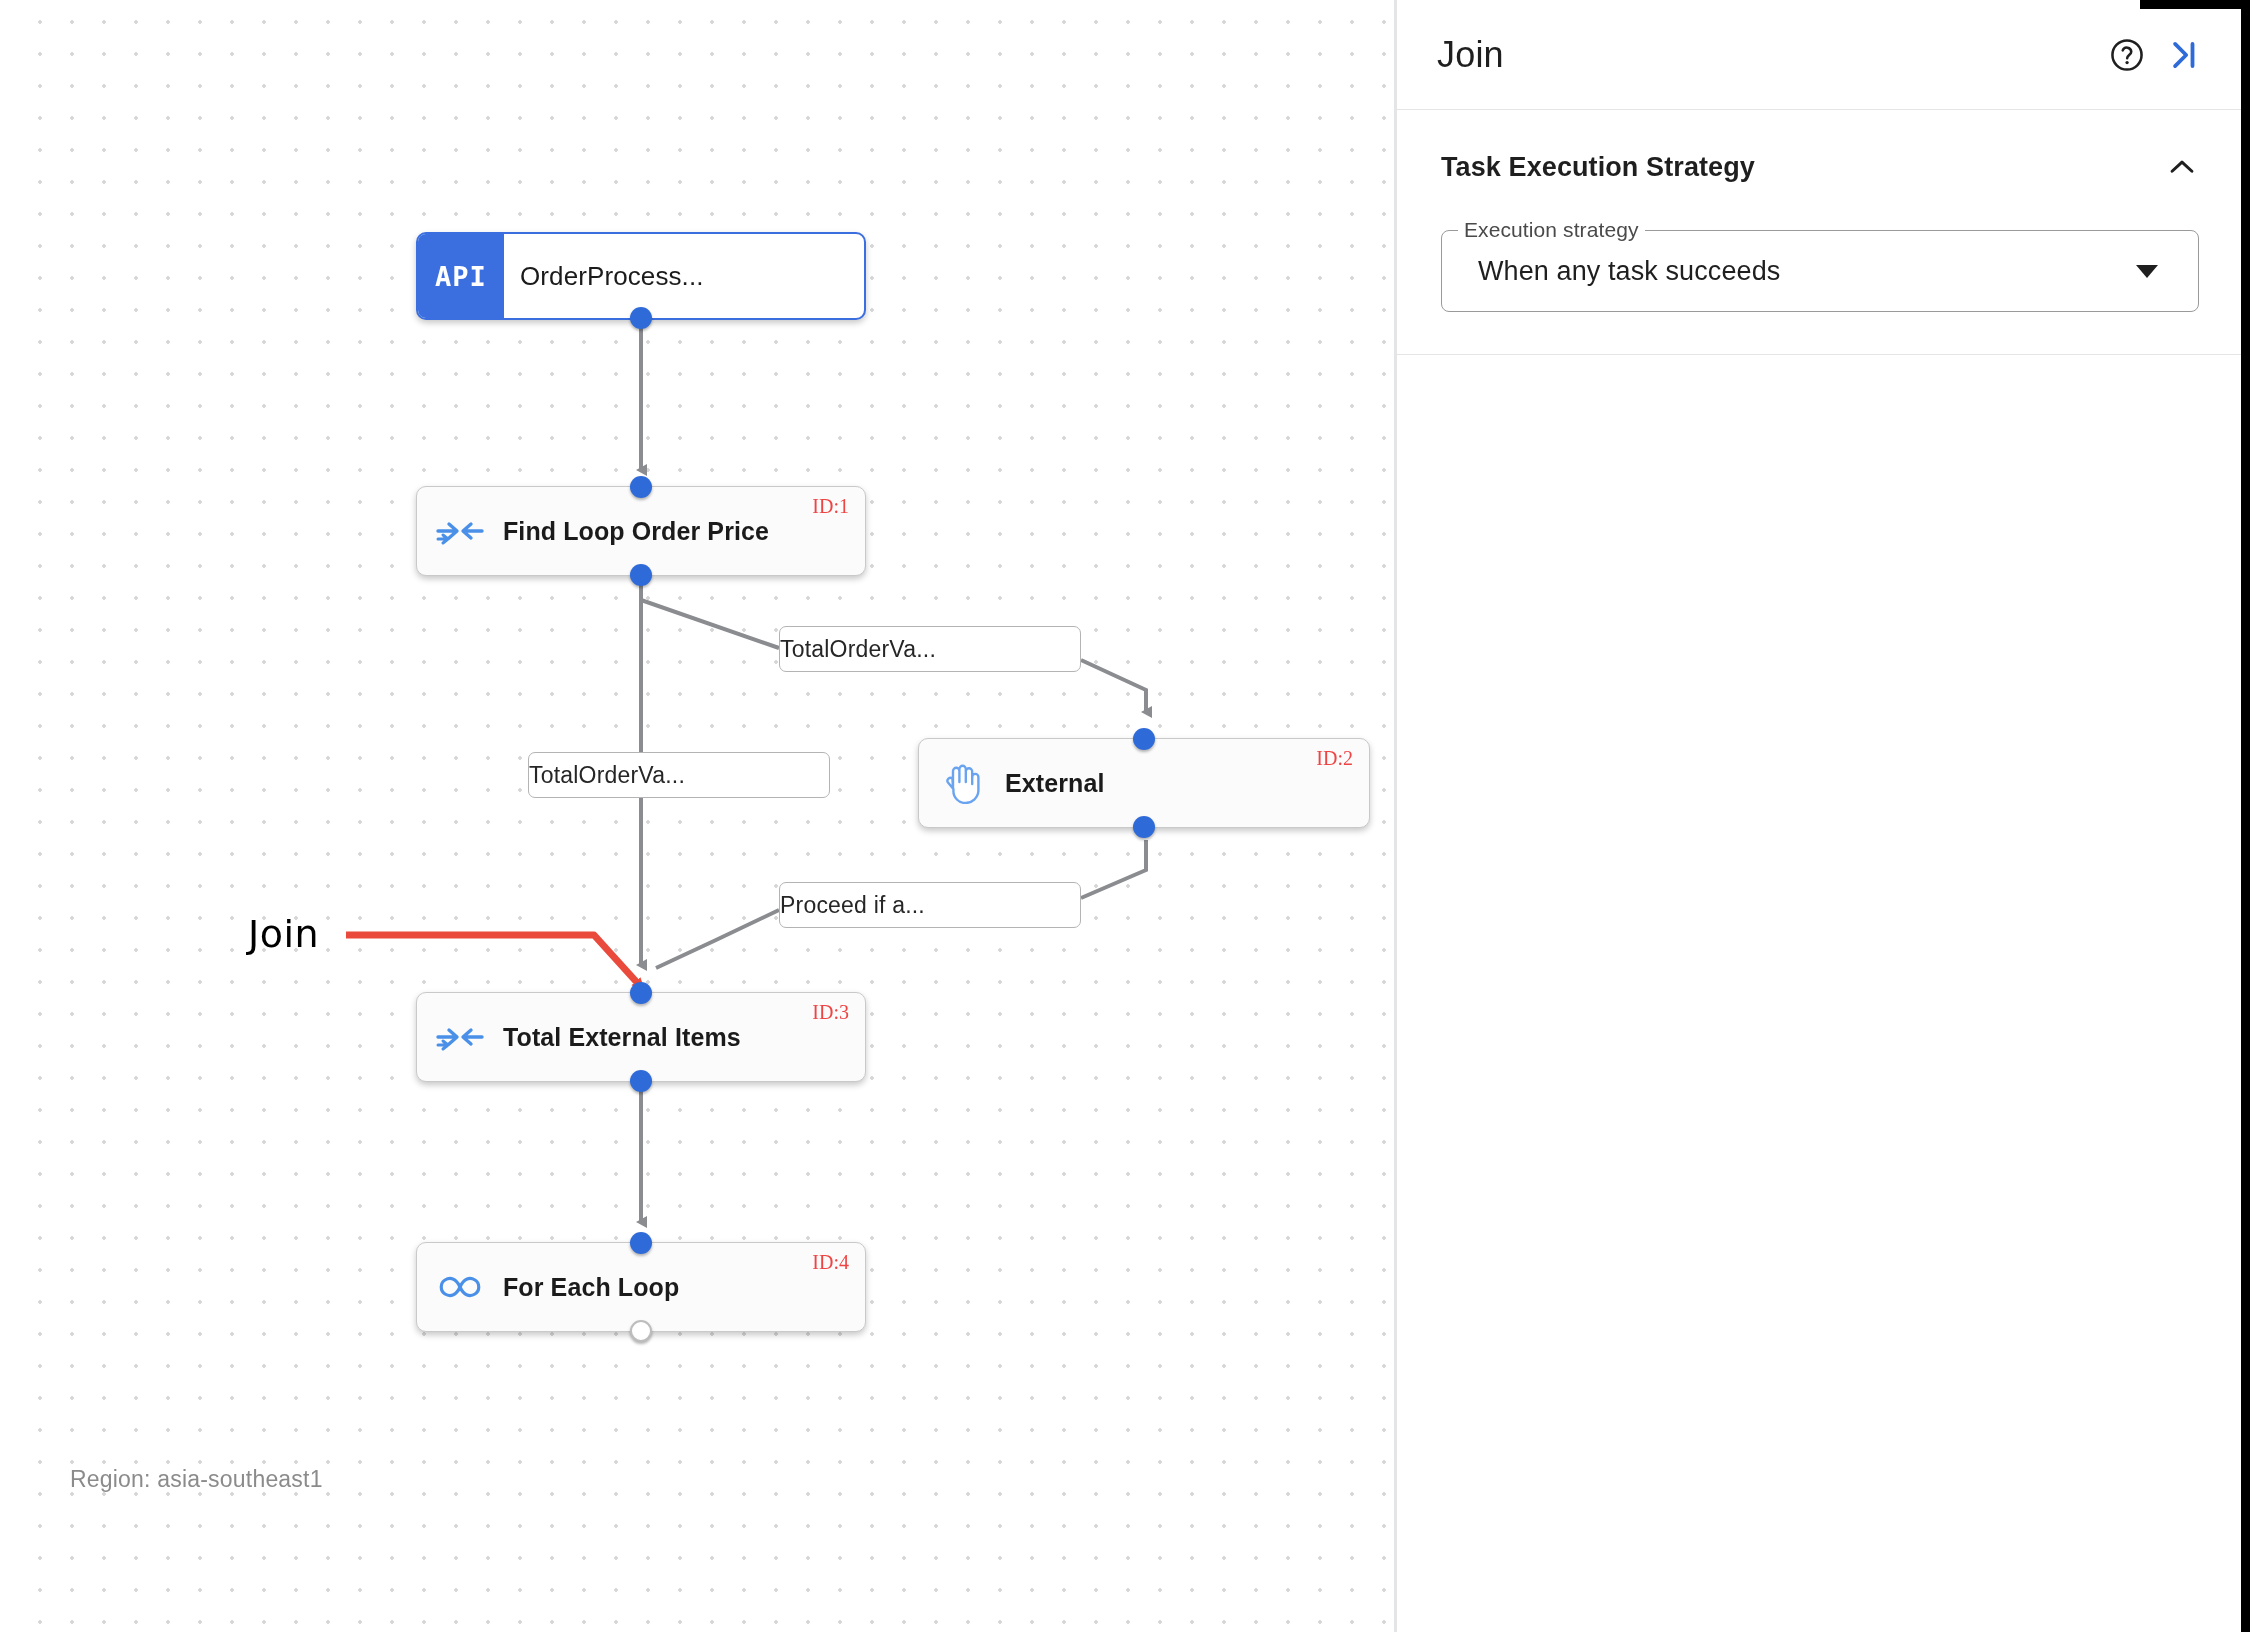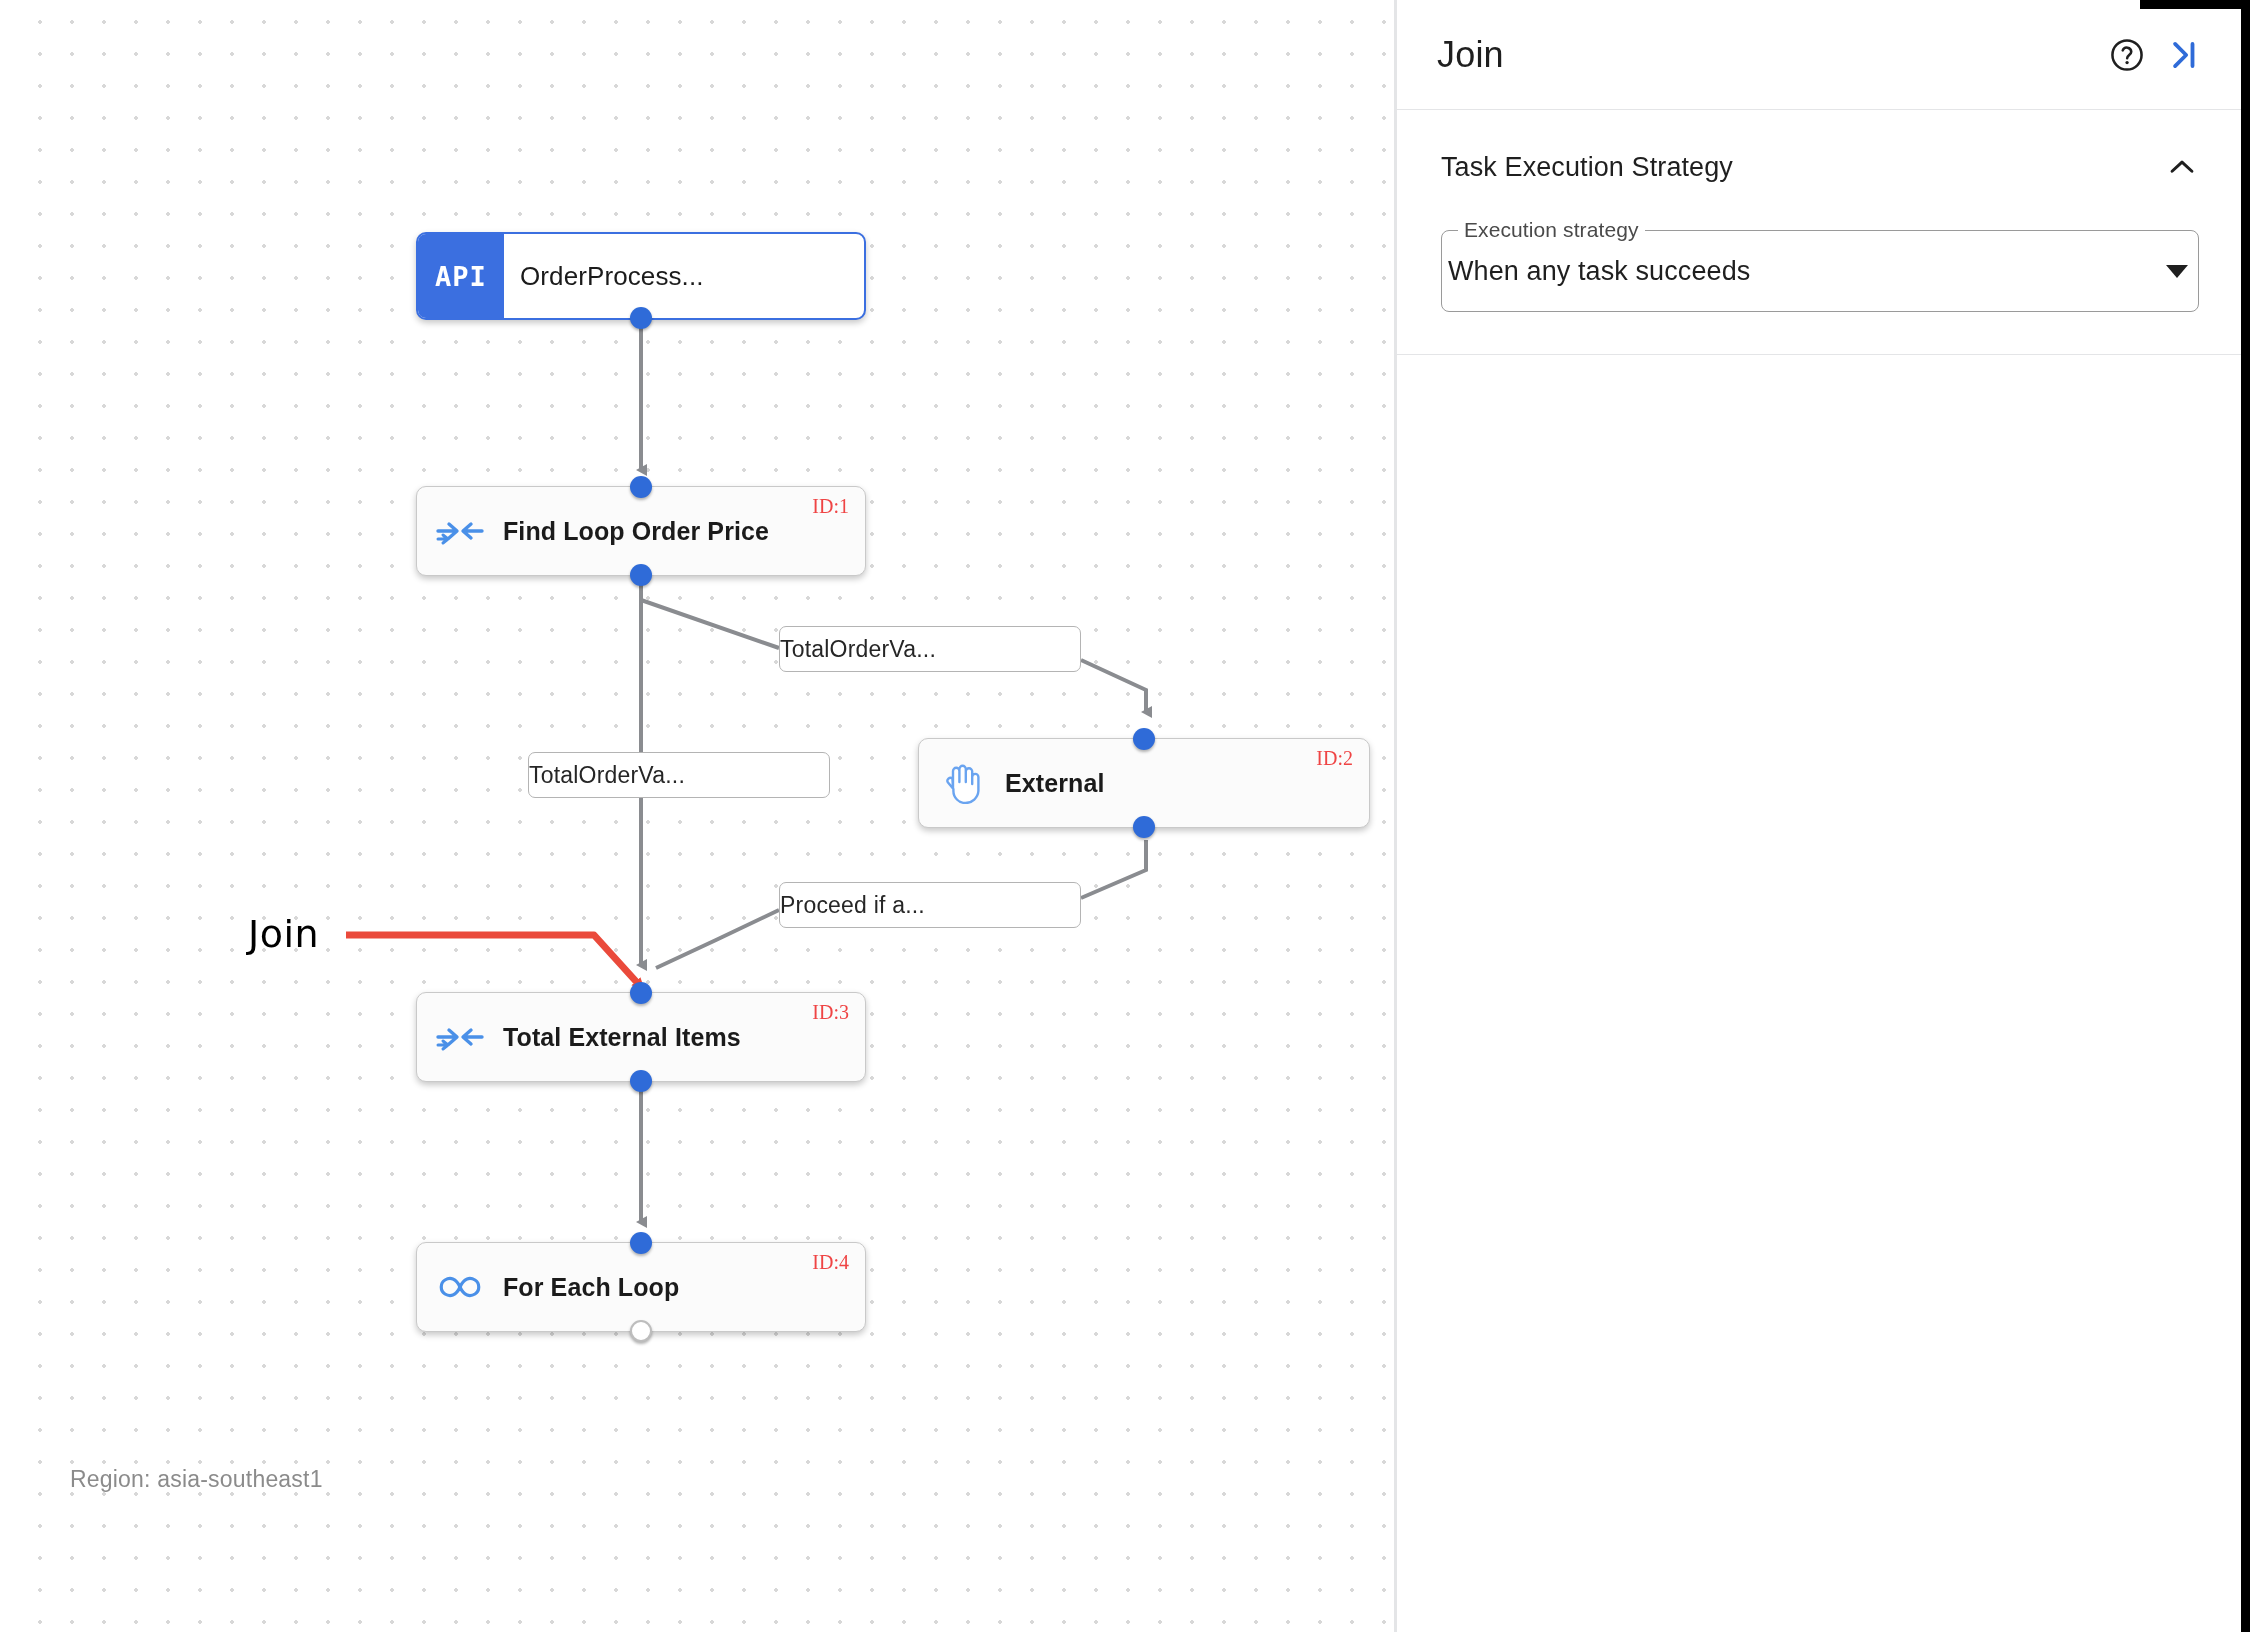--- a/index.html
+++ b/index.html
@@ -194,35 +194,35 @@
     padding: 40px 44px 42px 44px;
     border-bottom: 1.5px solid #e4e5e7;
   }
   #section-head {
     display: flex;
     align-items: center;
     margin-bottom: 46px;
   }
   #section-title {
     font-size: 27px;
-    font-weight: normal;
+    font-weight: bold;
     color: #1f1f1f;
     flex: 1 1 auto;
     letter-spacing: 0.1px;
   }
 
   
   .field {
     position: relative;
     height: 82px;
     border: 1.5px solid #9a9a9a;
     border-radius: 8px;
     display: flex;
     align-items: center;
-    padding: 0 6px;
+    padding: 0 36px;
     cursor: pointer;
     margin-top: 12px;
   }
   .field-legend {
     position: absolute;
     left: 16px;
     top: -13px;
     background: #ffffff;
     padding: 0 6px;
     font-size: 21px;

